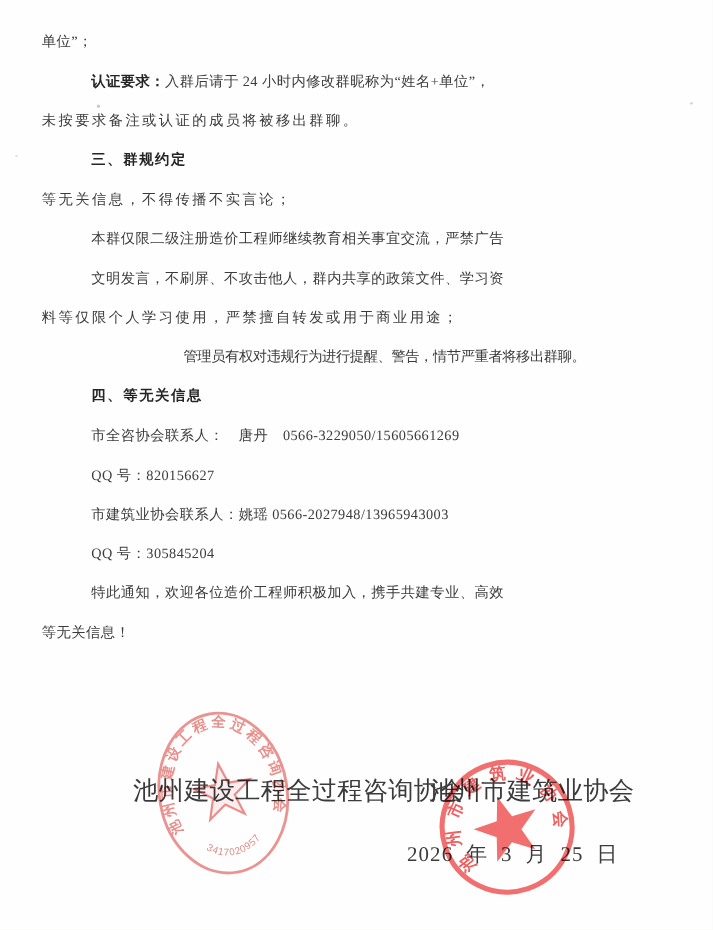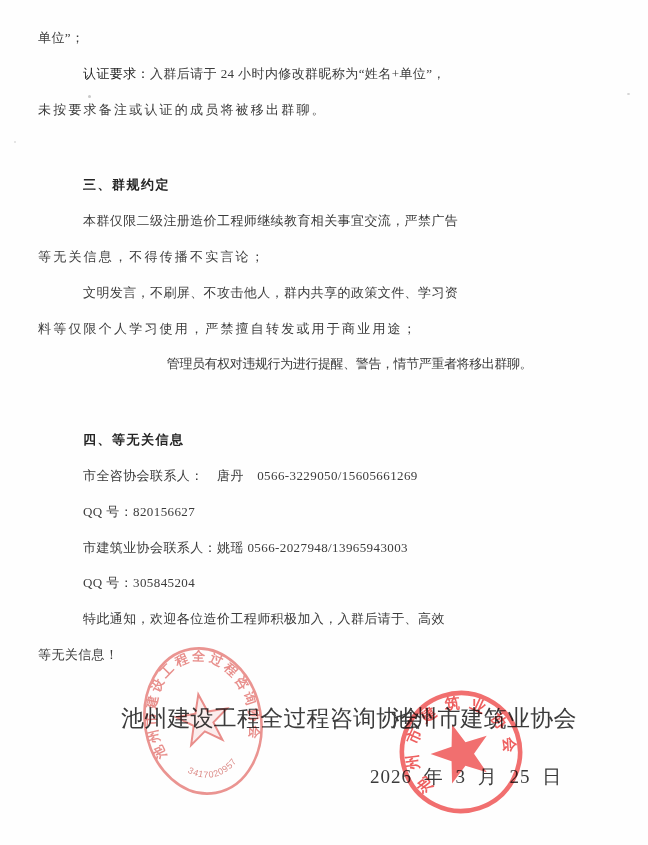--- a/index.html
+++ b/index.html
@@ -5,22 +5,22 @@
   html,body{margin:0;padding:0;}
   body{width:648px;height:845px;background:#f4f4f2;font-family:"Liberation Serif", serif;}
   .page{position:relative;width:648px;height:845px;background:#fefefe;overflow:hidden;}
 
   
   .doc-body{position:absolute;left:38px;top:20px;width:578px;color:#3b3b3b;}
   .line{line-height:35.8px;font-size:13px;letter-spacing:0.4px;white-space:nowrap;}
   .indent{padding-left:45px;}
   .spread{letter-spacing:2.2px;}
   .tight{letter-spacing:-0.4px;text-align:center;}
-  .heading{font-family:"Liberation Sans", sans-serif;font-weight:700;color:#252525;letter-spacing:1.5px;margin-top:40px;}
-  .lead-bold{font-family:"Liberation Sans", sans-serif;font-weight:400;color:#252525;}
+  .heading{font-family:"Liberation Sans", sans-serif;font-weight:700;color:#252525;letter-spacing:1.5px;}
+  .lead-bold{font-family:"Liberation Sans", sans-serif;font-weight:700;color:#252525;}
 
   
   .sig{position:absolute;font-size:23px;color:#3b3b3b;letter-spacing:0.2px;white-space:nowrap;margin-left:29px;}
   .sig-left{left:92px;top:703px;}
   .sig-right{left:362px;top:703px;}
   .date-line{position:absolute;left:370px;top:764px;font-size:19px;color:#3b3b3b;word-spacing:6px;letter-spacing:1px;white-space:nowrap;}
 
   
   .stamp{position:absolute;mix-blend-mode:multiply;}
   .stamp-left{left:136px;top:642px;}
@@ -37,31 +37,31 @@
 </head>
 <body>
 
 <div class="page">
 
   <div class="doc-body">
     <div class="line">单位”；</div>
     <div class="line indent"><span class="lead-bold">认证要求：</span><span>入群后请于 24 小时内修改群昵称为“姓名+单位”，</span></div>
     <div class="line spread">未按要求备注或认证的成员将被移出群聊。</div>
     <div class="line indent heading">三、群规约定</div>
+    <div class="line spread">等无关信息，不得传播不实言论；</div>
     <div class="line indent">本群仅限二级注册造价工程师继续教育相关事宜交流，严禁广告</div>
-    <div class="line spread">等无关信息，不得传播不实言论；</div>
     <div class="line indent">文明发言，不刷屏、不攻击他人，群内共享的政策文件、学习资</div>
     <div class="line spread">料等仅限个人学习使用，严禁擅自转发或用于商业用途；</div>
     <div class="line indent tight">管理员有权对违规行为进行提醒、警告，情节严重者将移出群聊。</div>
     <div class="line indent heading">四、等无关信息</div>
     <div class="line indent">市全咨协会联系人：　唐丹　0566-3229050/15605661269</div>
     <div class="line indent">QQ 号：820156627</div>
     <div class="line indent">市建筑业协会联系人：姚瑶 0566-2027948/13965943003</div>
     <div class="line indent">QQ 号：305845204</div>
-    <div class="line indent">特此通知，欢迎各位造价工程师积极加入，入群后请于、高效</div>
+    <div class="line indent">特此通知，欢迎各位造价工程师积极加入，携手共建专业、高效</div>
     <div class="line">等无关信息！</div>
   </div>
 
   <div class="sig sig-left">池州建设工程全过程咨询协会</div>
   <div class="sig sig-right">池州市建筑业协会</div>
   <div class="date-line">2026 年 3 月 25 日</div>
 
   <div class="stamp stamp-left">
     <svg width="134" height="160" viewBox="0 0 134 160">
       <g transform="rotate(-10 67 79)">

